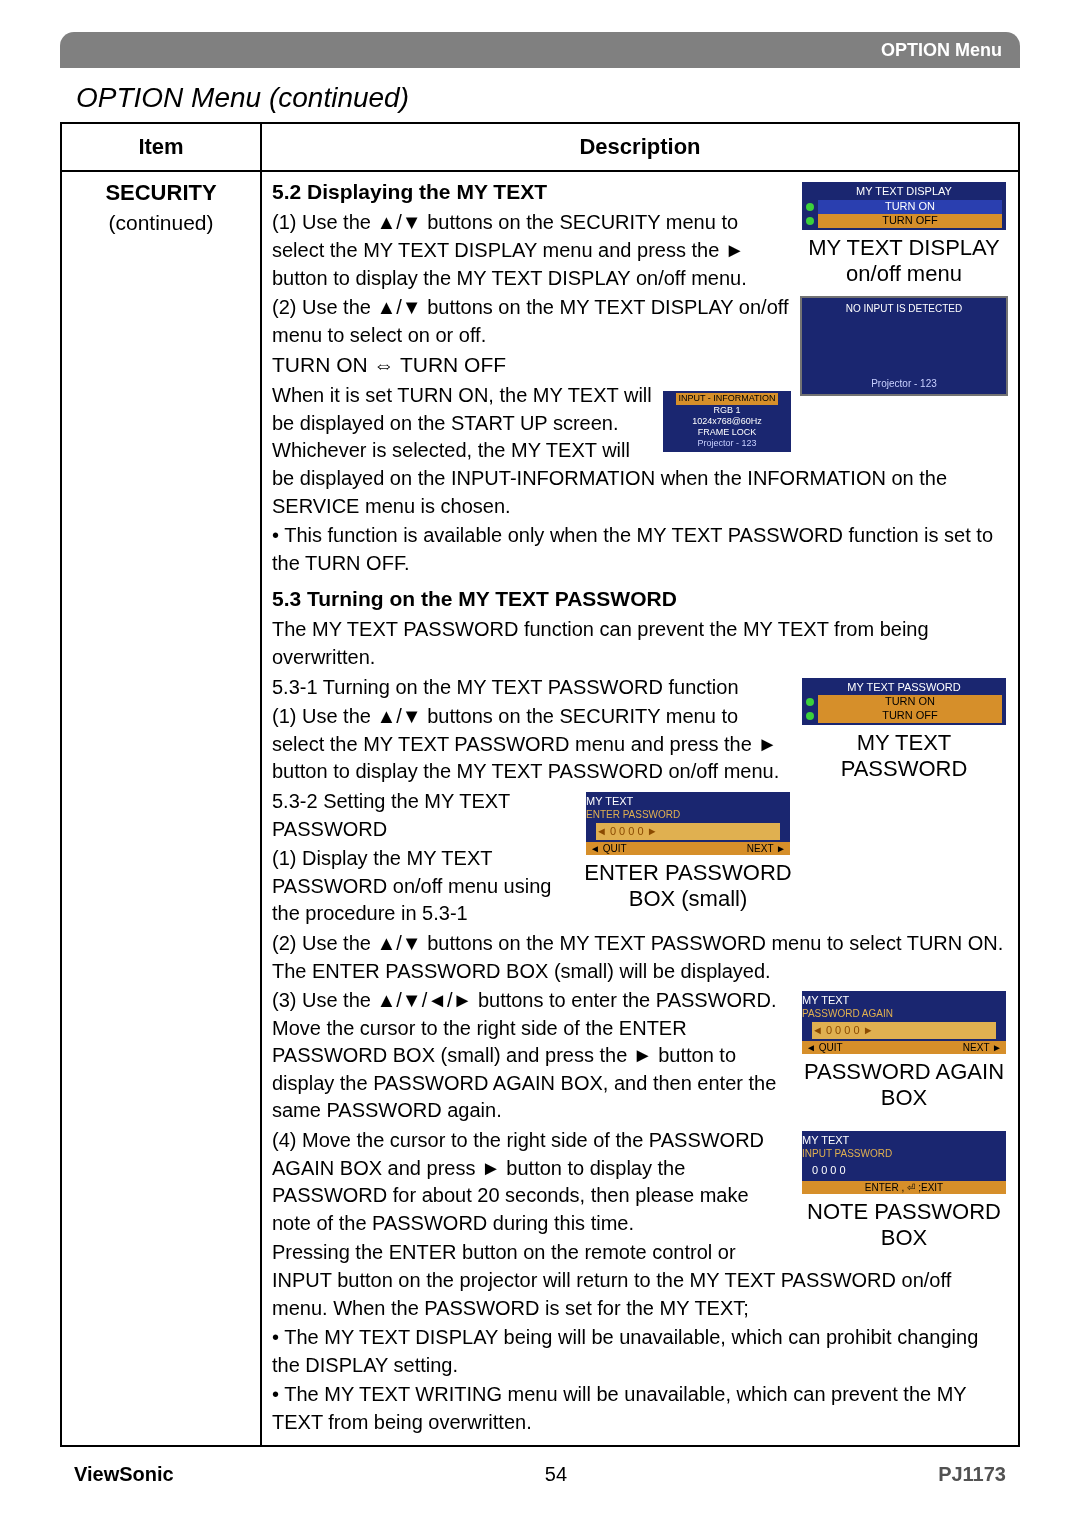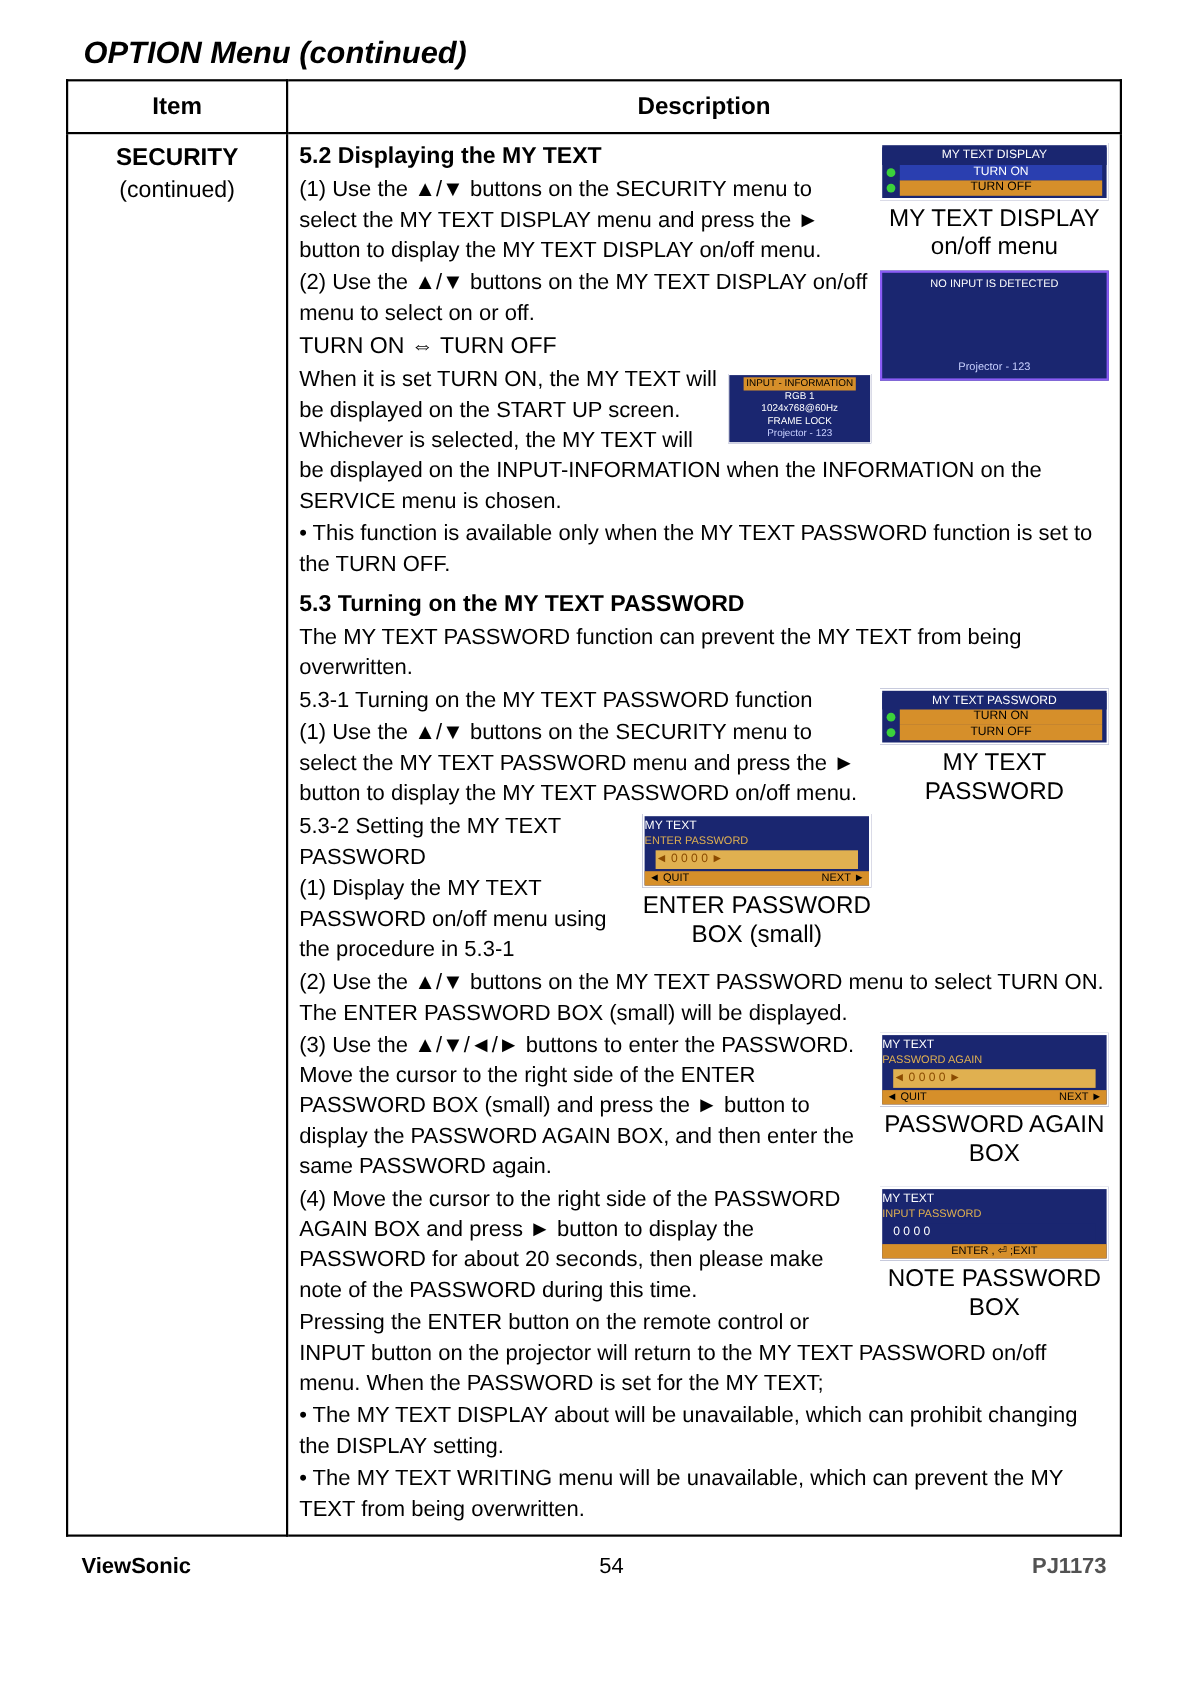--- a/index.html
+++ b/index.html
@@ -22,21 +22,21 @@
     display: flex;
     justify-content: flex-end;
     align-items: center;
     padding: 0 18px;
     color: #fff;
     font-weight: bold;
     font-size: 18px;
   }
   .page-heading {
     font-style: italic;
-    font-weight: bold;
+    font-weight: normal;
     font-size: 28px;
     margin: 0 0 8px 16px;
   }
   table.main {
     width: 100%;
     border-collapse: collapse;
     border: 2px solid #000;
   }
   table.main th, table.main td {
     border: 2px solid #000;
@@ -87,21 +87,21 @@
   .osd .title { background: #1a2670; color: #fff; text-align: center; padding: 1px 0; font-size: 11px; }
   .osd .row {
     display: flex; align-items: center; padding: 0 4px;
   }
   .osd .bullet { width: 8px; height: 8px; border-radius: 50%; background: #3bd13b; margin-right: 4px; }
   .osd .opt-on { background: #2a3fb0; color: #fff; flex: 1; text-align: center; }
   .osd .opt-off { background: #d68f2a; color: #000; flex: 1; text-align: center; }
   .osd-wide {
     background: #1a2670;
     color: #fff;
-    border: 2px solid #8b5cf6;
+    border: 2px solid #737373;
     font-size: 10px;
     line-height: 1.3;
     height: 100px;
     display: flex;
     flex-direction: column;
     justify-content: space-between;
     align-items: center;
     padding: 4px 16px;
     gap: 48px;
   }
@@ -144,20 +144,23 @@
     padding: 0 14px;
   }
   .footer .brand { font-weight: bold; }
   .footer .model { font-weight: bold; color: #525252;}
   .clear { clear: both; }
 </style>
 </head>
 <body>
 
 <div class="page">
+  <div class="top-bar">
+    <span>OPTION Menu</span>
+  </div>
 
   <div class="page-heading">OPTION Menu (continued)</div>
 
   <table class="main">
     <tbody>
         <tr>
       <th class="item-col">Item</th>
       <th>Description</th>
     </tr>
     <tr>
@@ -269,21 +272,21 @@
             <div class="pw-digits" style="background:#1a2670;color:#fff;">0 0 0 0</div>
             <div class="pw-bota" style="background:#d68f2a;color:#000;">
               <span>ENTER , ⏎ ;EXIT</span>
             </div>
           </div>
           <div class="caption">NOTE PASSWORD BOX</div>
         </div>
 
         <p>(4) Move the cursor to the right side of the PASSWORD AGAIN BOX and press ► button to display the PASSWORD for about 20 seconds, then please make note of the PASSWORD during this time.</p>
         <p>Pressing the ENTER button on the remote control or INPUT button on the projector will return to the MY TEXT PASSWORD on/off menu. When the PASSWORD is set for the MY TEXT;</p>
-        <p>• The MY TEXT DISPLAY about will be unavailable, which can prohibit changing the DISPLAY setting.</p>
+        <p>• The MY TEXT DISPLAY being will be unavailable, which can prohibit changing the DISPLAY setting.</p>
         <p>• The MY TEXT WRITING menu will be unavailable, which can prevent the MY TEXT from being overwritten.</p>
         <div class="clear"></div>
       </td>
     </tr>
   </tbody>
     </table>
 
 
   <div class="footer">
     <span class="brand">ViewSonic</span>

